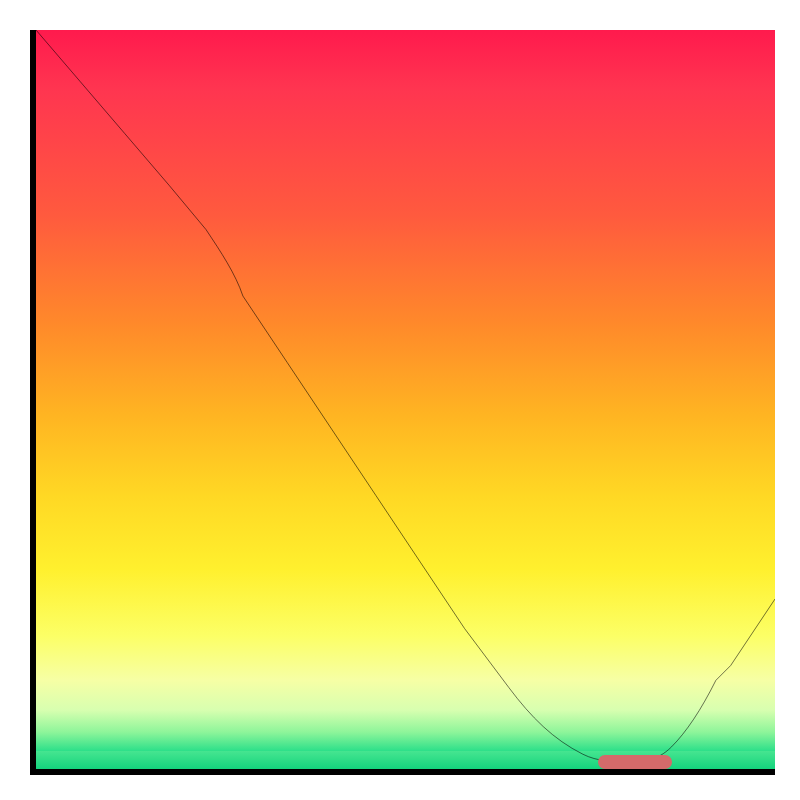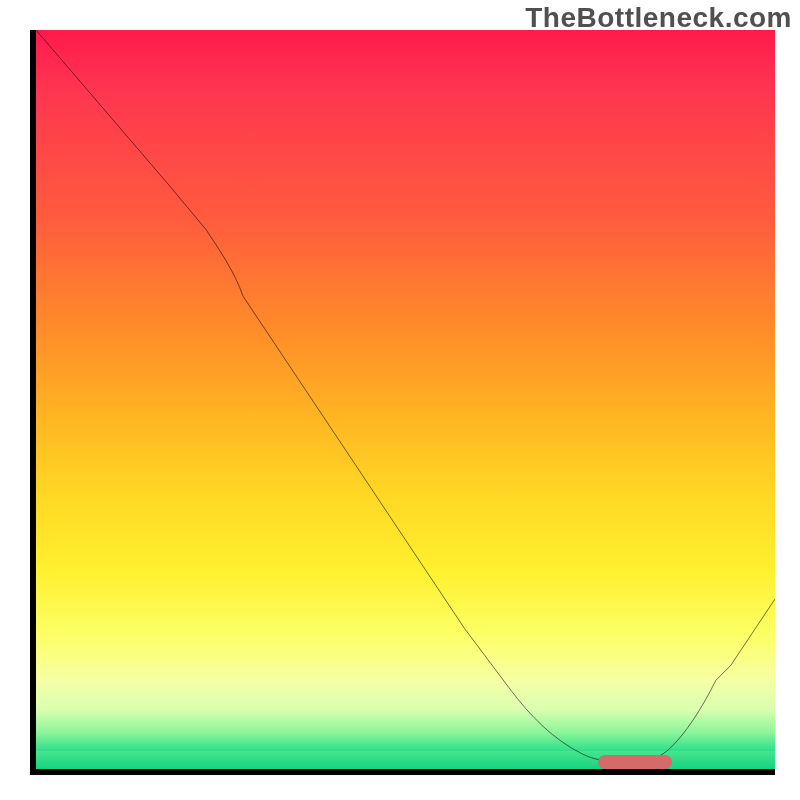--- a/index.html
+++ b/index.html
@@ -96,21 +96,20 @@
     background: #d46a6a;
     border-radius: 7px;
     z-index: 25;
   }
 </style>
 </head>
 <body>
 
 <div class="stage">
 
-  <div class="watermark">TheBottleneck.com</div>
 
   <div class="axis-left"></div>
   <div class="axis-bottom"></div>
 
   <div class="plot-area">
     <div class="gradient"></div>
     <div class="green-strip"></div>
 
     <svg class="curve-svg" viewBox="0 0 100 100" preserveAspectRatio="none">
       <path d="M 0 0

